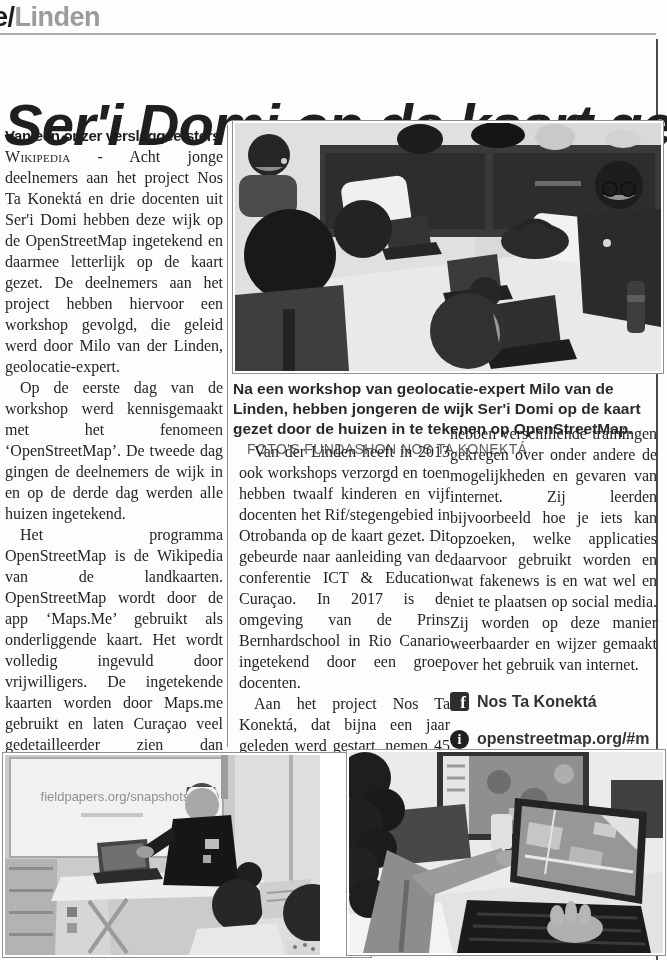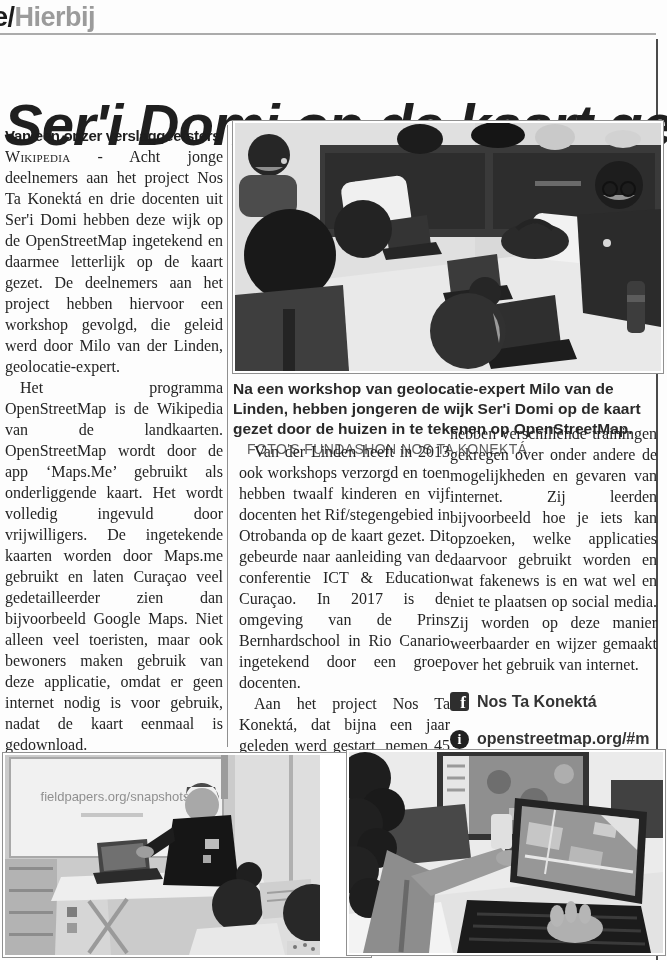--- a/index.html
+++ b/index.html
@@ -74,30 +74,31 @@
     flex:0 0 auto;width:19px;height:19px;background:#1f1f1f;border-radius:50%;
     color:#fff;font-family:"Liberation Serif", serif;font-weight:bold;font-size:14px;
     text-align:center;line-height:19px;margin-right:8px;margin-top:2px;
   }
   .link-text{word-break:break-all;}
 </style>
 </head>
 <body>
 
 <div class="section-header">
-  <span class="section-prefix">e/</span><span class="section-label">Hierbij</span>
+  <span class="section-prefix">e/</span><span class="section-label">Linden</span>
 </div>
 <div class="header-rule"></div>
 <div class="right-rule"></div>
 
 <h1 class="headline">Ser'i Domi op de kaart gezet</h1>
 
 <div class="col col1">
   <p class="byline">Van een onzer verslaggeefsters</p>
   <p><span class="dateline">Wikipedia</span><span> - </span><span>Acht jonge deelnemers aan het project Nos Ta Konektá en drie docenten uit Ser'i Domi hebben deze wijk op de OpenStreetMap ingetekend en daarmee letterlijk op de kaart gezet. De deelnemers aan het project hebben hiervoor een workshop gevolgd, die geleid werd door Milo van der Linden, geolocatie-expert.</span></p>
+  <p class="indent">Op de eerste dag van de workshop werd kennisgemaakt met het fenomeen ‘OpenStreetMap’. De tweede dag gingen de deelnemers de wijk in en op de derde dag werden alle huizen ingetekend.</p>
   <p class="indent">Het programma OpenStreetMap is de Wikipedia van de landkaarten. OpenStreetMap wordt door de app ‘Maps.Me’ gebruikt als onderliggende kaart. Het wordt volledig ingevuld door vrijwilligers. De ingetekende kaarten worden door Maps.me gebruikt en laten Curaçao veel gedetailleerder zien dan bijvoorbeeld Google Maps. Niet alleen veel toeristen, maar ook bewoners maken gebruik van deze applicatie, omdat er geen internet nodig is voor gebruik, nadat de kaart eenmaal is gedownload.</p>
 </div>
 <div class="col-divider"></div>
 
 <div class="photo-frame photo-top">
   <svg width="426" height="248" viewBox="0 0 426 248" preserveAspectRatio="none">
     <rect x="0" y="0" width="426" height="248" fill="#d9d9d9"></rect>
     <rect x="0" y="0" width="240" height="248" fill="#e0e0e0"></rect>
 
     <rect x="85" y="22" width="341" height="92" fill="#3a3a3a"></rect>

